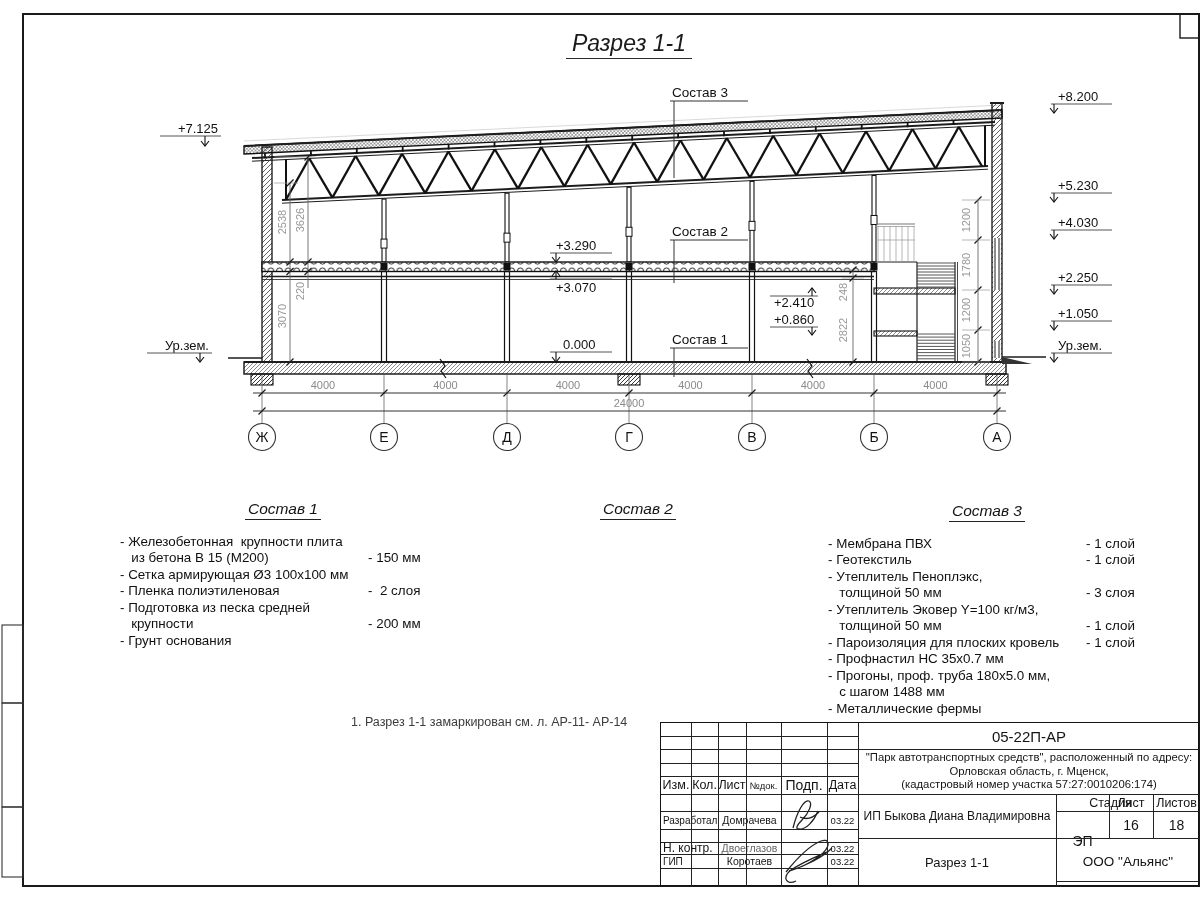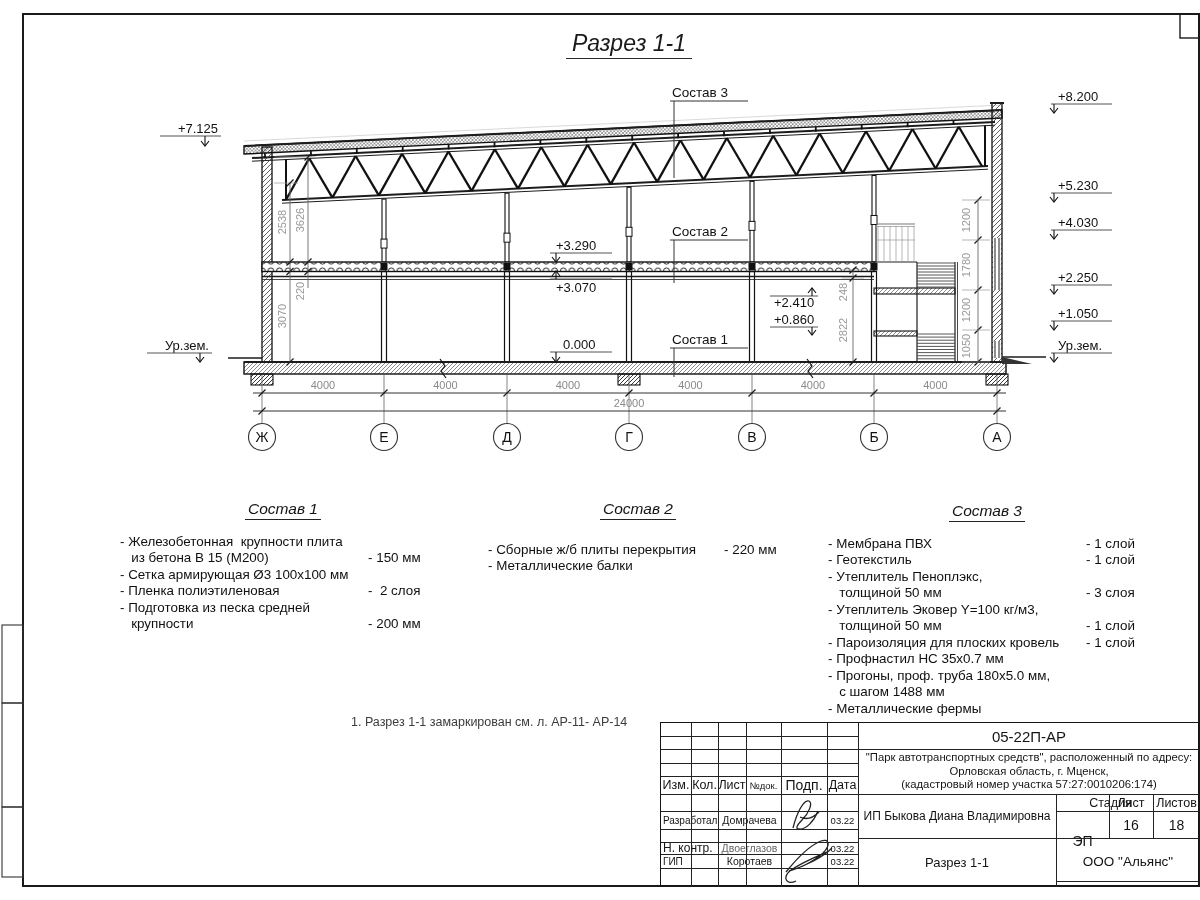--- a/index.html
+++ b/index.html
@@ -344,28 +344,25 @@
 
 <div id="comp1" class="comp" style="left:120px;top:500px;width:326px;">
   <div class="comp-title"><span>Состав 1</span></div>
   <div class="comp-list">
       <div class="crow"><span class="cn">- Железобетонная  крупности плита</span><span class="cv"></span></div>
       <div class="crow"><span class="cn">   из бетона В 15 (М200)</span><span class="cv">- 150 мм</span></div>
       <div class="crow"><span class="cn">- Сетка армирующая Ø3 100х100 мм</span><span class="cv"></span></div>
       <div class="crow"><span class="cn">- Пленка полиэтиленовая</span><span class="cv">-  2 слоя</span></div>
       <div class="crow"><span class="cn">- Подготовка из песка средней</span><span class="cv"></span></div>
       <div class="crow"><span class="cn">   крупности</span><span class="cv">- 200 мм</span></div>
+      <div class="crow"><span class="cn">- Грунт основания</span><span class="cv"></span></div>
     </div>
 </div>
 <div id="comp2" class="comp" style="left:488px;top:500px;width:300px;">
   <div class="comp-title"><span>Состав 2</span></div>
-  <div class="comp-list">
-      <div class="crow"><span class="cn">- Сборные ж/б плиты перекрытия</span><span class="cv">- 220 мм</span></div>
-      <div class="crow"><span class="cn">- Металлические балки</span><span class="cv"></span></div>
-    </div>
 </div>
 <div id="comp3" class="comp" style="left:828px;top:502px;width:318px;">
   <div class="comp-title"><span>Состав 3</span></div>
   <div class="comp-list">
       <div class="crow"><span class="cn">- Мембрана ПВХ</span><span class="cv">- 1 слой</span></div>
       <div class="crow"><span class="cn">- Геотекстиль</span><span class="cv">- 1 слой</span></div>
       <div class="crow"><span class="cn">- Утеплитель Пеноплэкс,</span><span class="cv"></span></div>
       <div class="crow"><span class="cn">   толщиной 50 мм</span><span class="cv">- 3 слоя</span></div>
       <div class="crow"><span class="cn">- Утеплитель Эковер Y=100 кг/м3,</span><span class="cv"></span></div>
       <div class="crow"><span class="cn">   толщиной 50 мм</span><span class="cv">- 1 слой</span></div>

